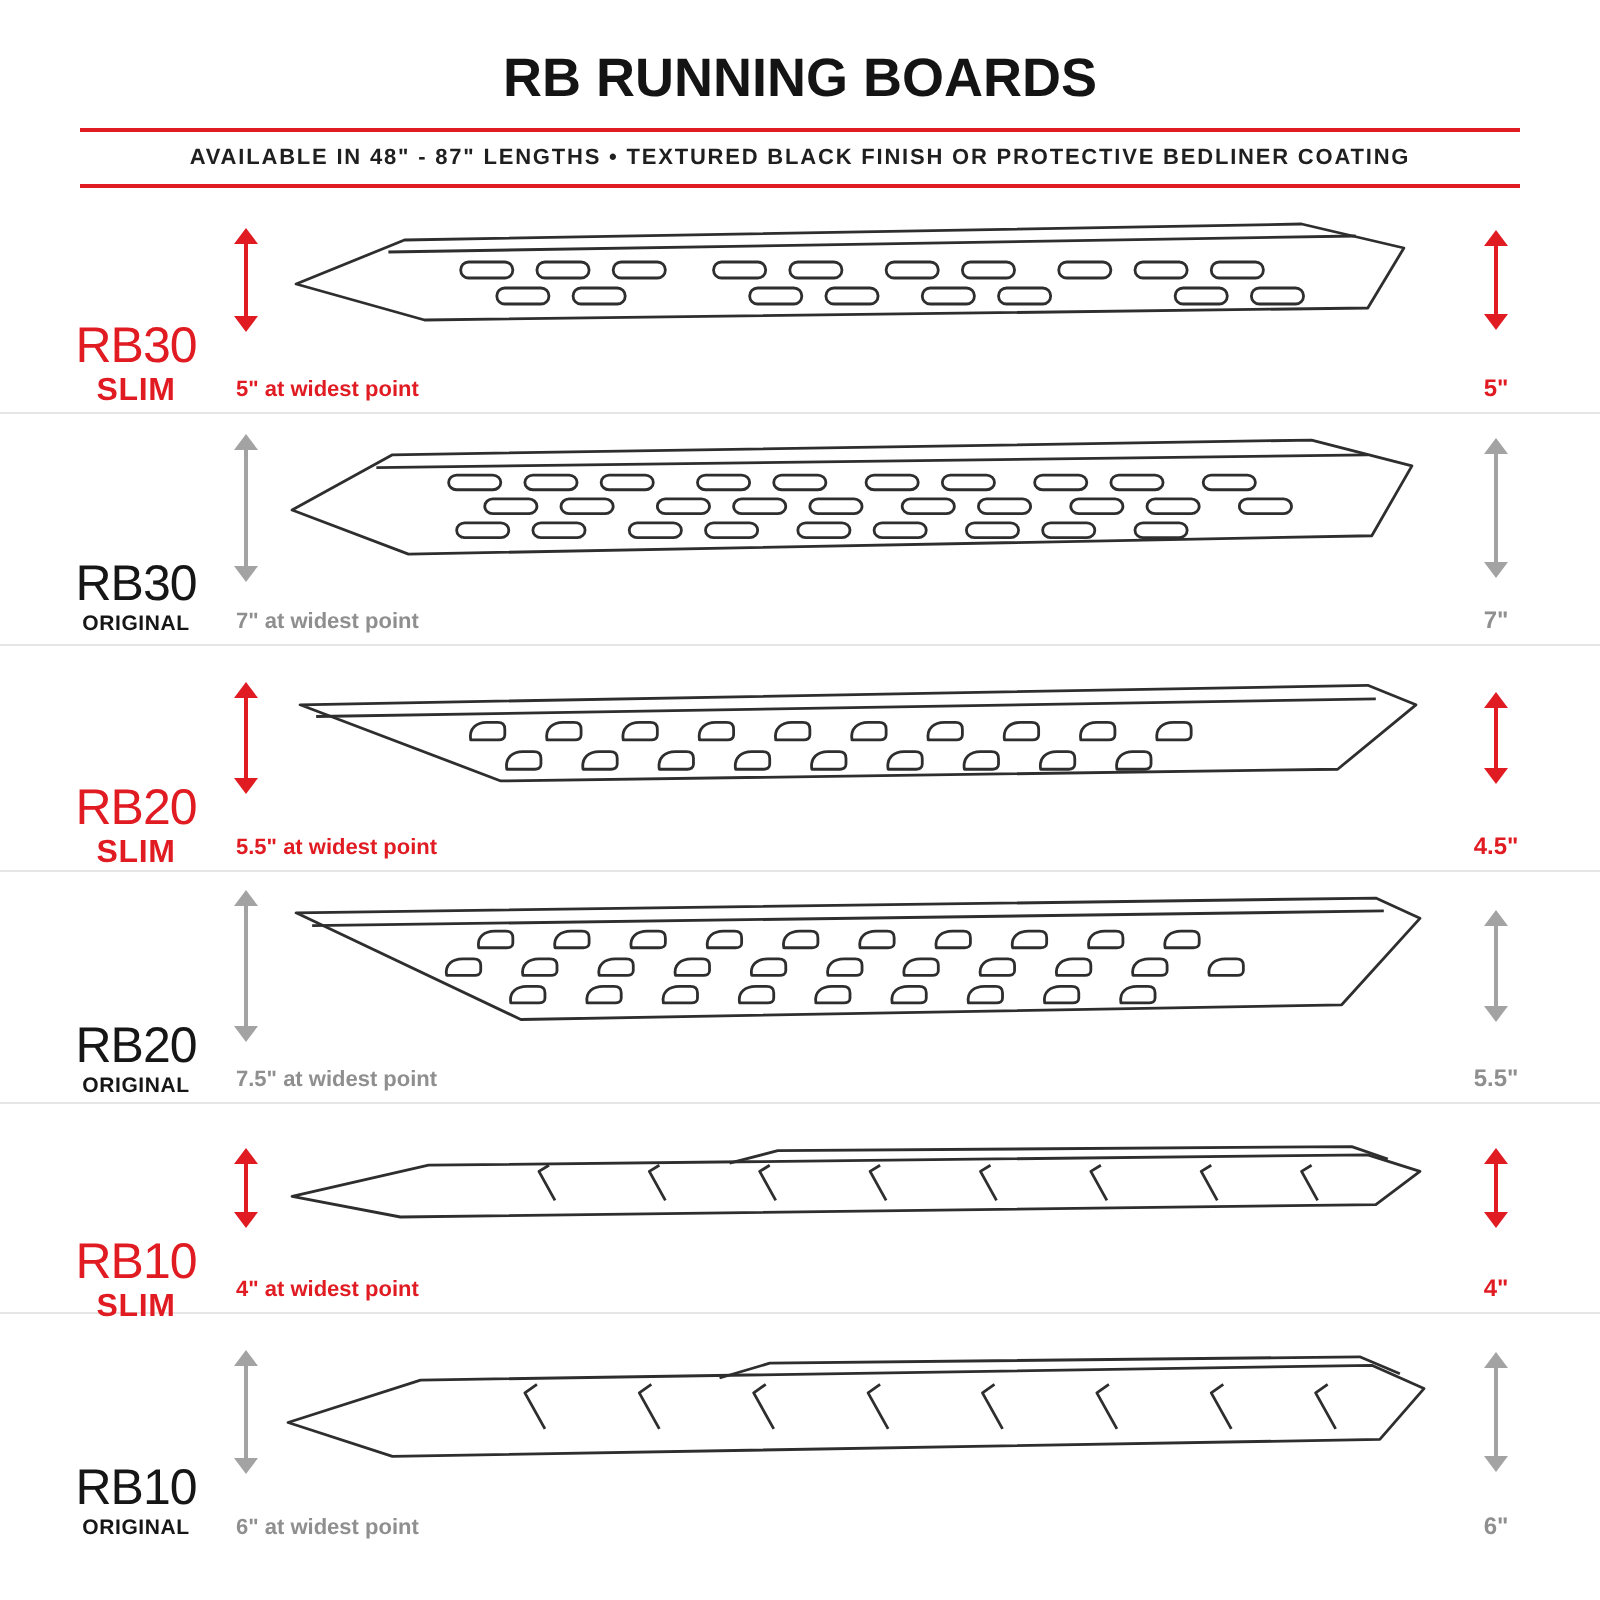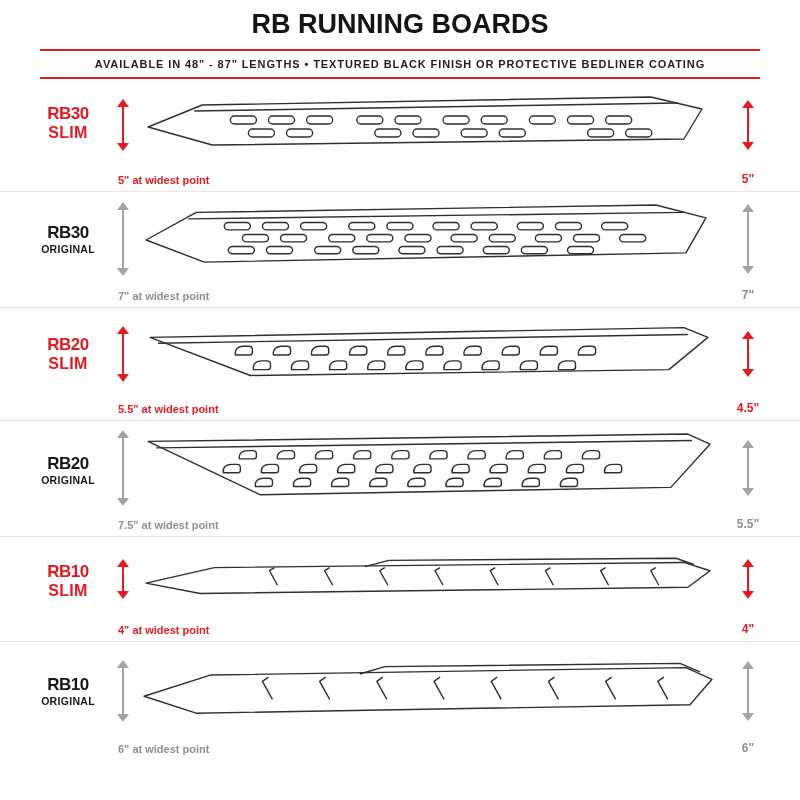--- a/index.html
+++ b/index.html
@@ -6,31 +6,31 @@
     --red:#e01b22;
     --ink:#1b1b1b;
     --muted:#8f8f8f;
     --line:#2e2e2e;
   }
   html,body{margin:0;padding:0;background:#fff;}
   body{font-family:"Liberation Sans","DejaVu Sans",sans-serif;color:var(--ink);}
   .page{position:relative;width:800px;height:800px;margin:0 auto;background:#fff;overflow:hidden;}
 
   
-  .hdr{padding-top:9px;}
+  .hdr{padding-top:24px;}
   .title{text-align:center;font-size:27px;font-weight:800;letter-spacing:0;color:#141414;}
   .rule{height:2px;background:var(--red);margin:0 40px;}
   .rule.top{margin-top:9px;}
   .subtitle{text-align:center;font-size:11px;font-weight:bold;letter-spacing:0.9px;color:#1f1f1f;padding:7px 10px;}
 
   
   .row{position:relative;border-bottom:1px solid #e6e6e6;}
   .row.last{border-bottom:none;}
   .label{position:absolute;left:24px;width:88px;text-align:center;line-height:1.05;}
-  .label .model{font-size:17px;font-weight:700;letter-spacing:-0.5px;}
+  .label .model{font-size:25px;font-weight:400;letter-spacing:-0.5px;margin-top:40px;}
   .label .variant{font-size:16px;font-weight:bold;margin-top:2px;letter-spacing:0.3px;}
   .label.slim{color:var(--red);}
   .label.orig{color:#161616;}
   .label.orig .variant{font-size:10.5px;}
 
   
   .arrow{position:absolute;width:12px;}
   .arrow.red{color:var(--red);}
   .arrow.gray{color:#a3a3a3;}
   .arrow .line{position:absolute;left:5px;width:2px;top:6px;bottom:6px;background:currentColor;}

